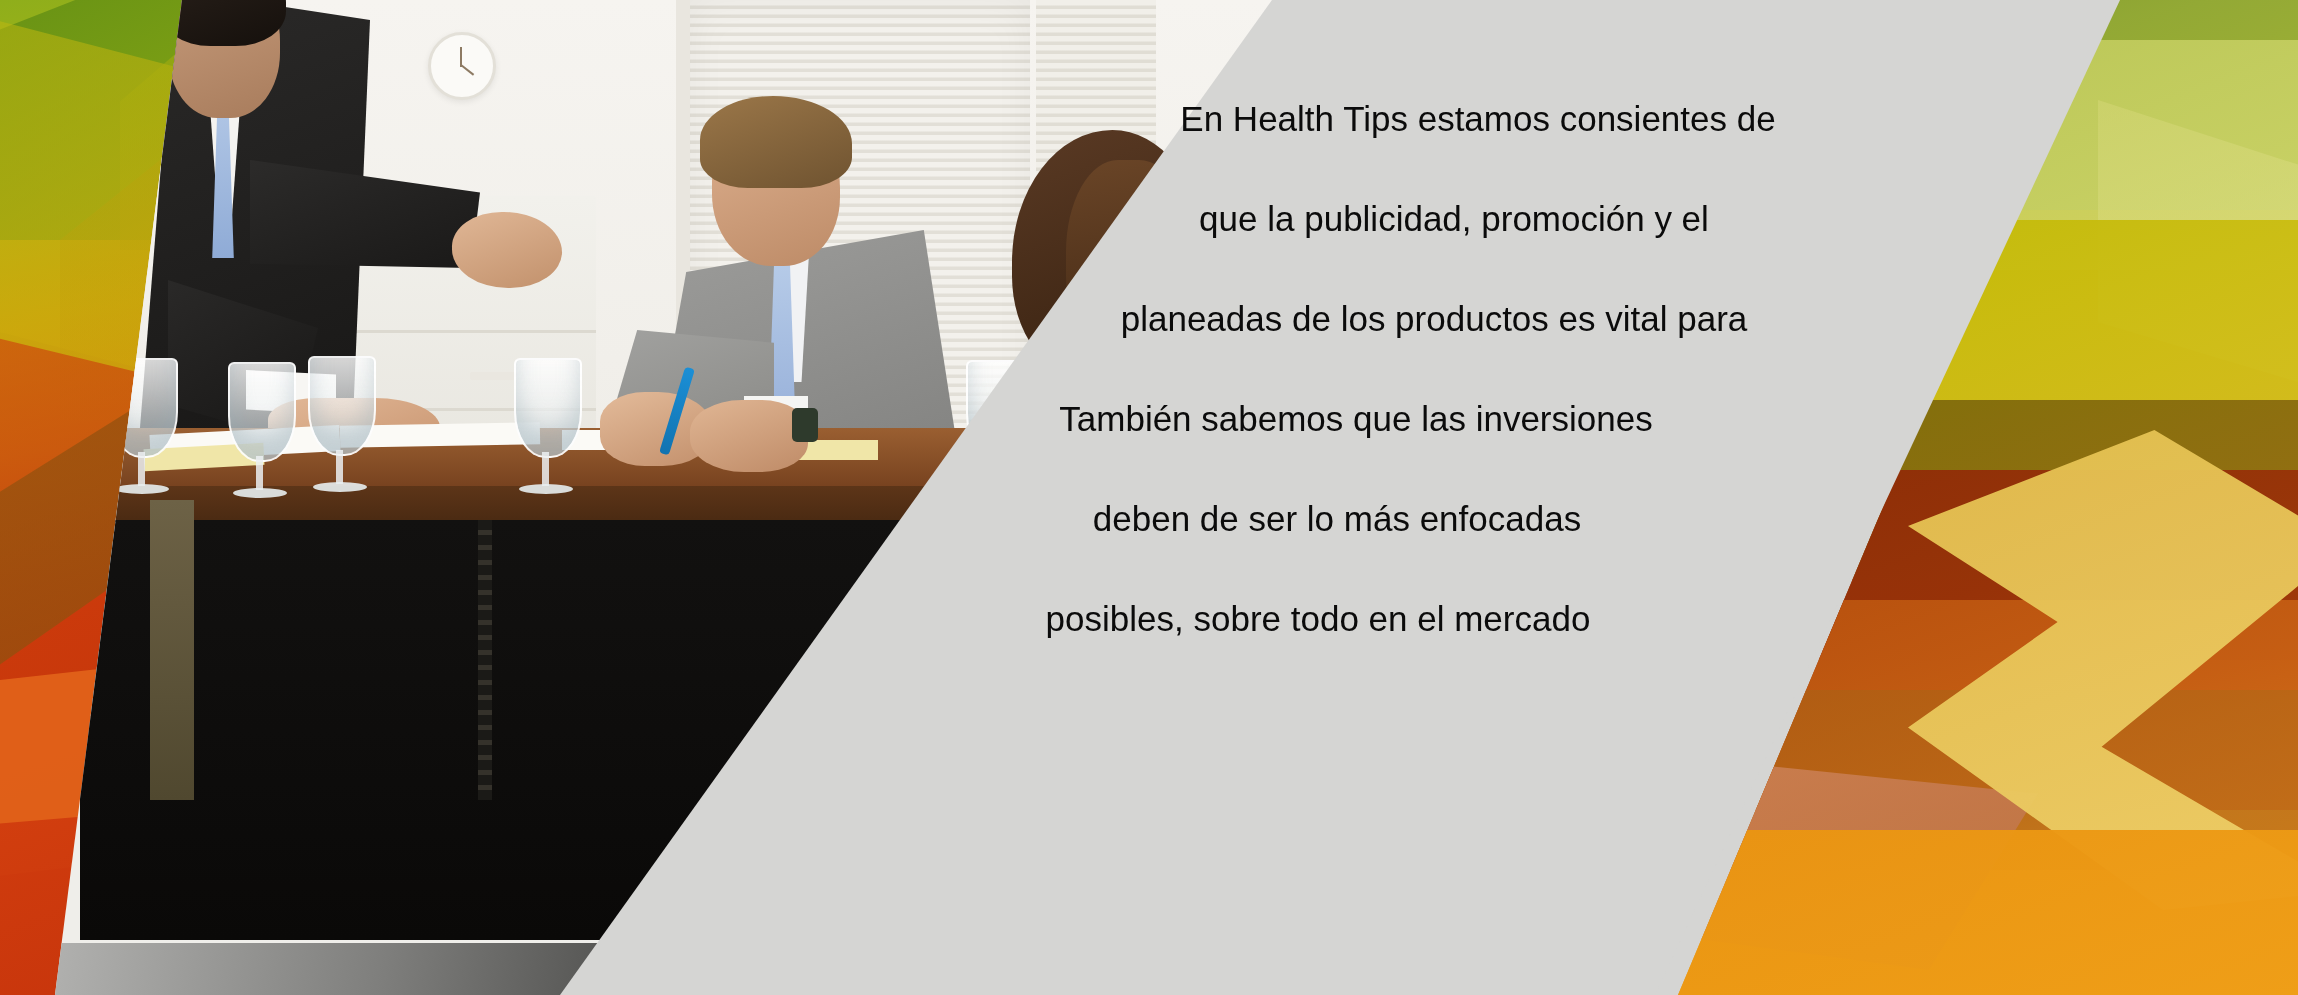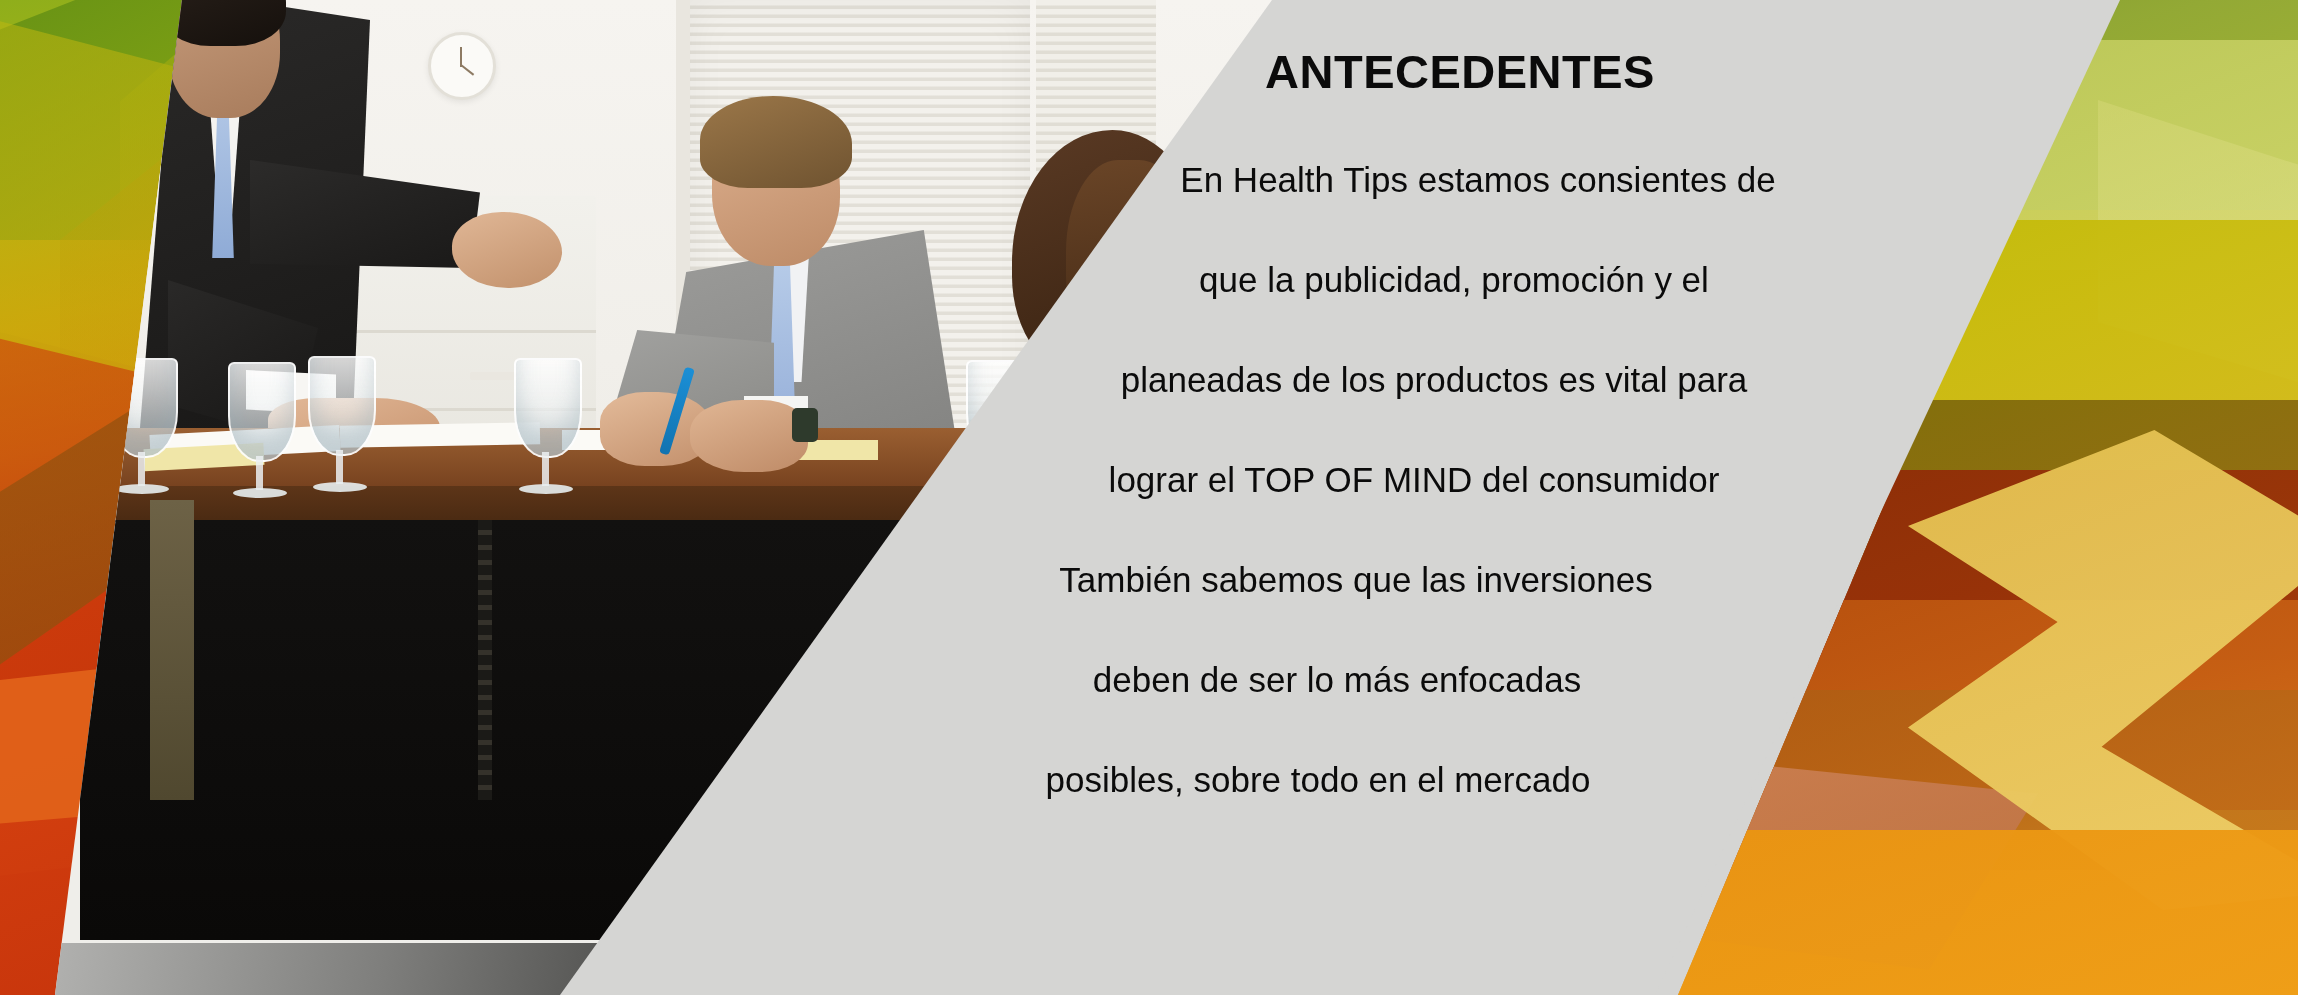--- a/index.html
+++ b/index.html
@@ -359,26 +359,24 @@
       <div class="stem" style="left:994px;top:454px"></div>
       <div class="foot" style="left:971px;top:486px"></div>
 
       <div class="gray-strip2"></div>
     </div>
   </div>
 
   <div class="panel"></div>
 
   <div class="text-block">
-    <h1 class="title">ANTECEDENTES</h1>
     <p class="para">
       <span class="l ln0">En Health Tips estamos consientes de</span>
       <span class="l ln1">que la publicidad, promoción  y el</span>
       <span class="l ln2">planeadas de los productos es vital para</span>
-      <span class="l ln3">lograr el TOP OF MIND del consumidor</span>
       <span class="l ln6">También sabemos que las inversiones</span>
       <span class="l ln7">deben de ser lo más enfocadas</span>
       <span class="l ln8">posibles, sobre todo en el mercado</span>
       
       
       
       
       
       
     </p>

